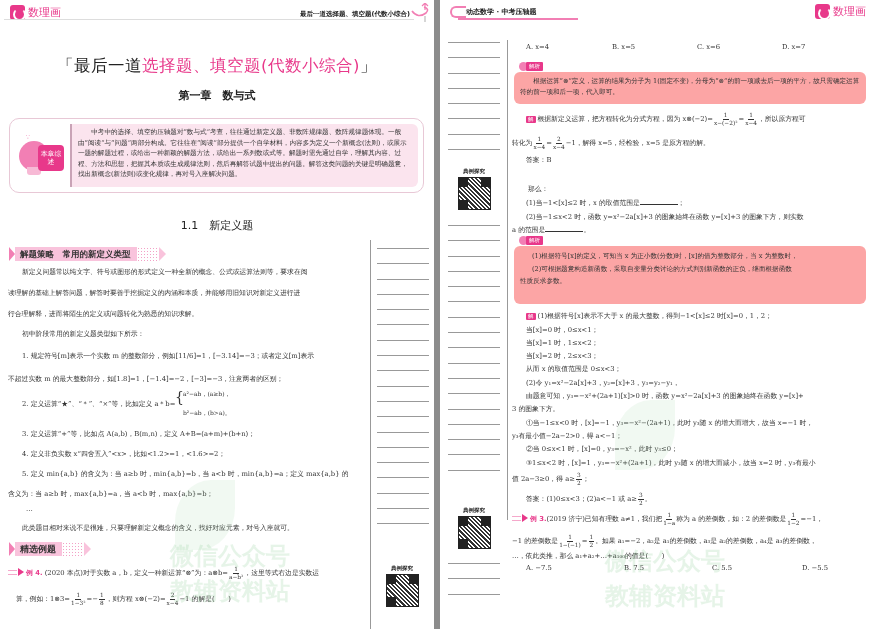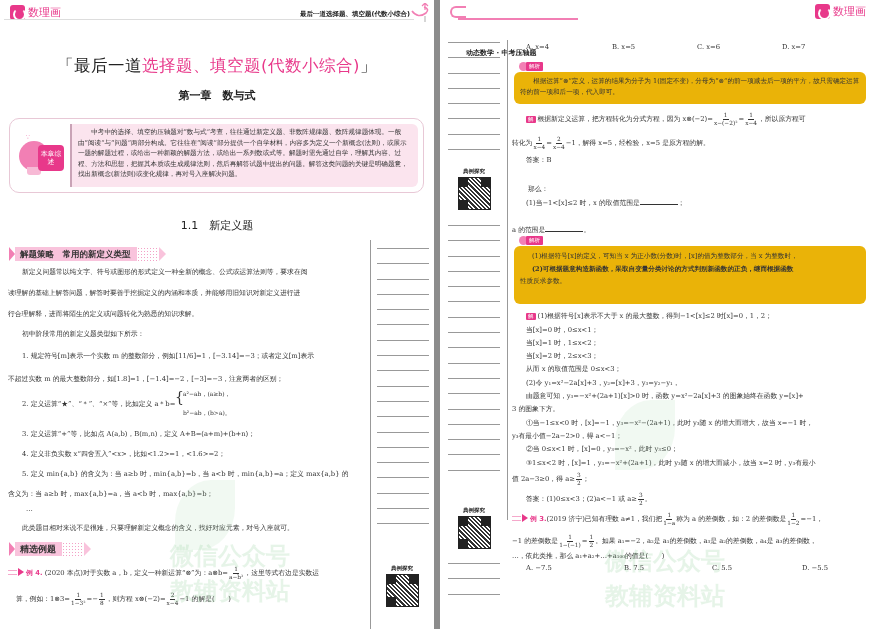--- a/index.html
+++ b/index.html
@@ -57,27 +57,27 @@
 
   .example-label { color: #e8388a; font-family: "DejaVu Sans", sans-serif; font-weight: bold; }
   .ex-arrow { display: inline-block; width: 0; height: 0; border-top: 4px solid transparent; border-bottom: 4px solid transparent; border-left: 6px solid #e8388a; vertical-align: -1px; margin-right: 2px; }
   .ex-lines { display: inline-block; width: 9px; height: 5px; border-top: 1px solid #f5a8cb; border-bottom: 1px solid #f5a8cb; vertical-align: 0; margin-right: 1px; }
 
   .frac { display: inline-flex; flex-direction: column; align-items: center; vertical-align: middle; font-size: 5.8px; line-height: 6.5px; margin: 0 1px; }
   .frac .num { border-bottom: 0.6px solid #333; padding: 0 1px; }
 
   
   .rp-hdr-curl { position: absolute; left: 10px; top: 6px; width: 16px; height: 12px; border: 2px solid #f27fb4; border-right: none; border-radius: 8px 0 0 8px; }
-  .rp-hdr-title { position: absolute; left: 26px; top: 7px; font-family: "DejaVu Sans", sans-serif; font-size: 7px; font-weight: bold; color: #222; margin-top: 41px; }
+  .rp-hdr-title { position: absolute; left: 26px; top: 7px; font-family: "DejaVu Sans", sans-serif; font-size: 7px; font-weight: bold; color: #222; }
   .rp-hdr-underline { position: absolute; left: 18px; top: 18px; width: 120px; height: 2px; background: #f27fb4; }
 
   .analysis-tag { position: absolute; display: flex; align-items: center; }
   .analysis-dot { width: 9px; height: 9px; border-radius: 50%; background: #f27fb4; margin-right: -2px; }
   .analysis-label { background: #e8388a; color: #fff; font-family: "DejaVu Sans", sans-serif; font-size: 5.5px; padding: 1px 3px; border-radius: 1px; }
-  .analysis-box { position: absolute; background: #eab308; border-radius: 6px; padding: 4px 6px; font-size: 6.6px; line-height: 11px; color: #333; }
+  .analysis-box { position: absolute; background: #fca5a5; border-radius: 6px; padding: 4px 6px; font-size: 6.6px; line-height: 11px; color: #333; }
   .solve-tag { display: inline-block; background: #e8388a; color: #fff; font-family: "DejaVu Sans", sans-serif; font-size: 5.5px; padding: 0 2px; border-radius: 1px; margin-right: 2px; }
   .blank { display: inline-block; width: 38px; border-bottom: 0.7px solid #333; }
 
   .watermark { position: absolute; font-family: "DejaVu Sans", sans-serif; font-weight: bold; color: rgba(140, 205, 150, 0.22); pointer-events: none; }
   .wm-leaf { position: absolute; width: 60px; height: 70px; border-radius: 60% 0 60% 0; background: rgba(160, 215, 170, 0.15); }
 </style>
 </head>
 <body>
 
 <div class="spread">
@@ -279,31 +279,32 @@
           <span class="num">2</span>
           <span>x−4</span>
         </span><span>−1，解得 x=5，经检验，x=5 是原方程的解。</span>
     </div>
     <div class="para" style="left:86px; top:155px;">答案：B</div>
 
     <div class="para" style="left:88px; top:184px;">那么：</div>
     <div class="para" style="left:86px; top:198px;">
       <span>(1)当−1&lt;[x]≤2 时，x 的取值范围是</span><span class="blank"></span><span>；</span>
     </div>
+    <div class="para" style="left:86px; top:212px;">(2)当−1≤x&lt;2 时，函数 y=x²−2a[x]+3 的图象始终在函数 y=[x]+3 的图象下方，则实数</div>
     <div class="para" style="left:72px; top:225px;">
       <span>a 的范围是</span><span class="blank"></span><span>。</span>
     </div>
 
     <div class="analysis-tag" style="left:79px; top:236px;">
       <span class="analysis-dot"></span>
       <span class="analysis-label">解析</span>
     </div>
     <div class="analysis-box" style="left:74px; top:246px; width:352px; height:58px; white-space:nowrap; line-height:12.5px;">
       <div style="padding-left:12px;">(1)根据符号[x]的定义，可知当 x 为正小数(分数)时，[x]的值为整数部分，当 x 为整数时，</div>
-      <div style="padding-left:12px;font-weight:bold;">(2)可根据题意构造新函数，采取自变量分类讨论的方式判别新函数的正负，继而根据函数</div>
+      <div style="padding-left:12px;">(2)可根据题意构造新函数，采取自变量分类讨论的方式判别新函数的正负，继而根据函数</div>
       <div>性质反求参数。</div>
     </div>
 
     <div class="para" style="left:86px; top:311px;"><span class="solve-tag">解</span><span>(1)根据符号[x]表示不大于 x 的最大整数，得到−1&lt;[x]≤2 时[x]=0，1，2；</span></div>
     <div class="para" style="left:86px; top:325px;">当[x]=0 时，0≤x&lt;1；</div>
     <div class="para" style="left:86px; top:338px;">当[x]=1 时，1≤x&lt;2；</div>
     <div class="para" style="left:86px; top:351px;">当[x]=2 时，2≤x&lt;3；</div>
     <div class="para" style="left:86px; top:364px;">从而 x 的取值范围是 0≤x&lt;3；</div>
     <div class="para" style="left:86px; top:378px;">(2)令 y₁=x²−2a[x]+3，y₂=[x]+3，y₃=y₂−y₁，</div>
     <div class="para" style="left:86px; top:391px;">由题意可知，y₃=−x²+(2a+1)[x]&gt;0 时，函数 y=x²−2a[x]+3 的图象始终在函数 y=[x]+</div>

